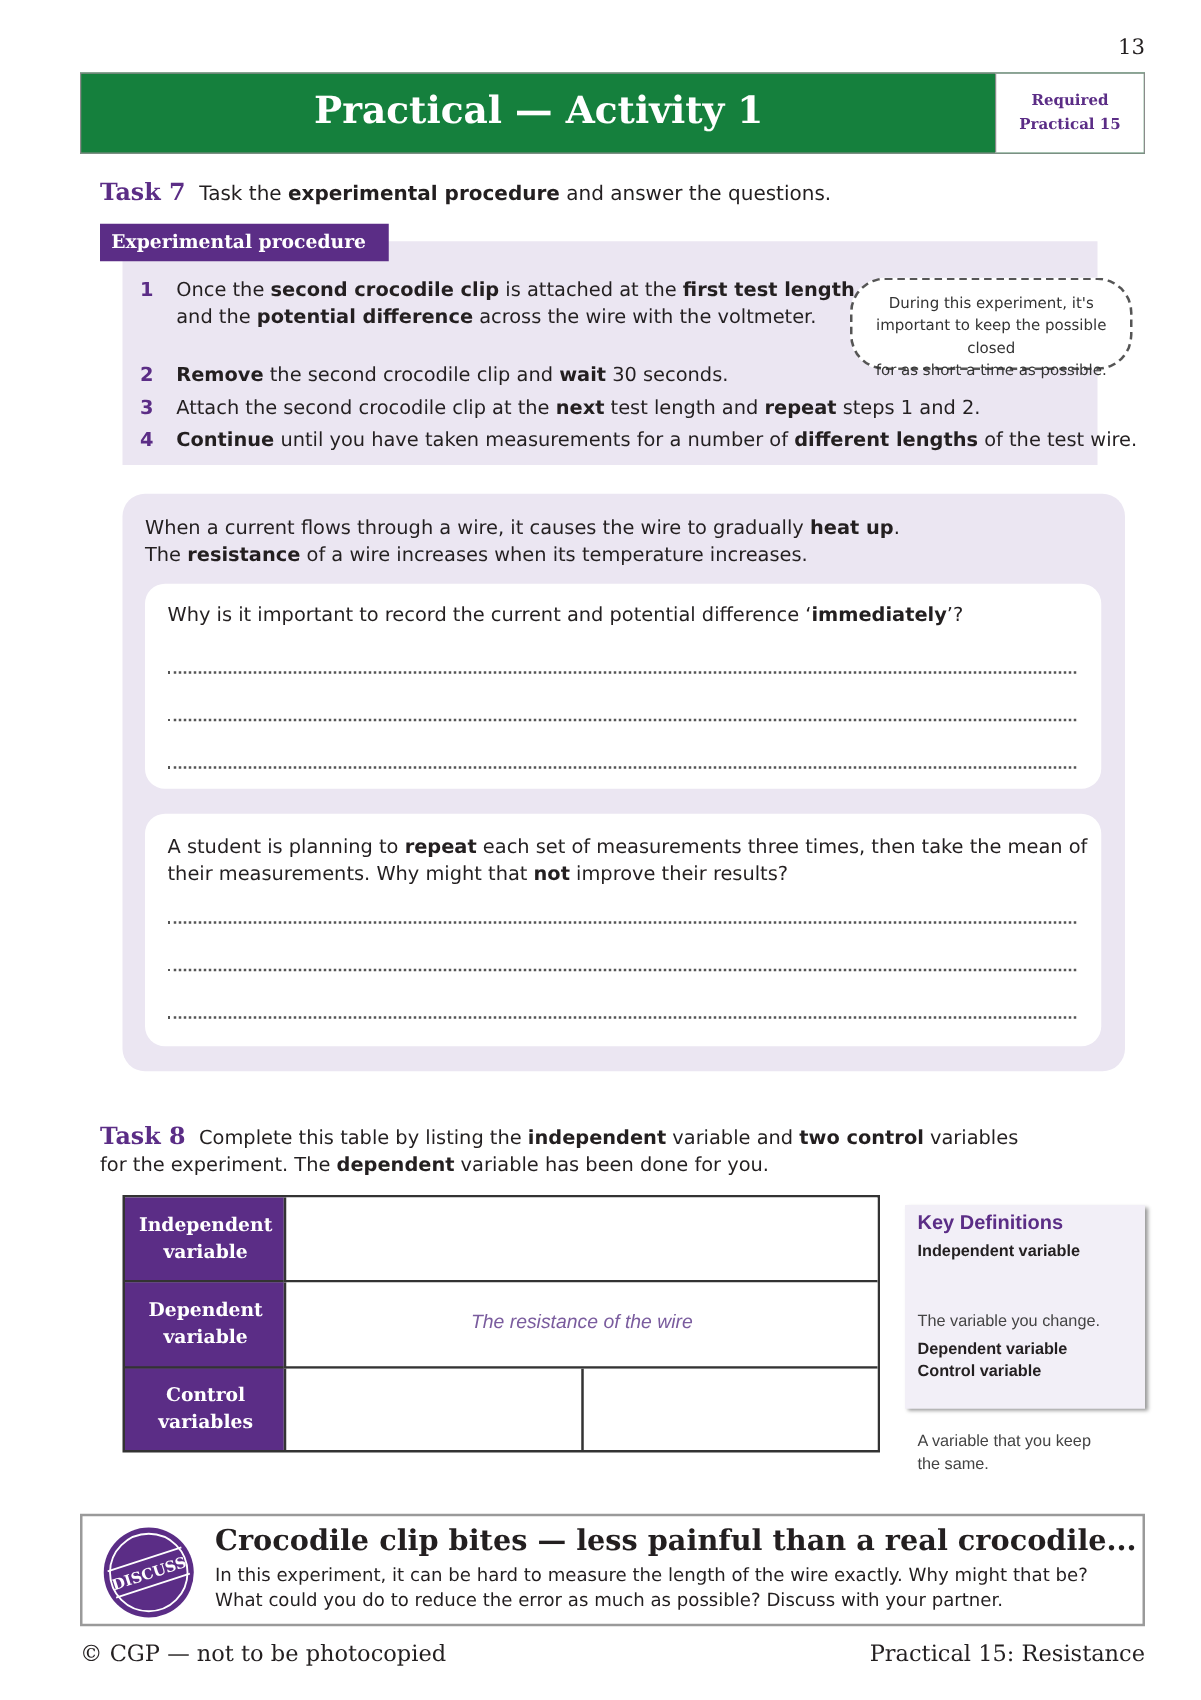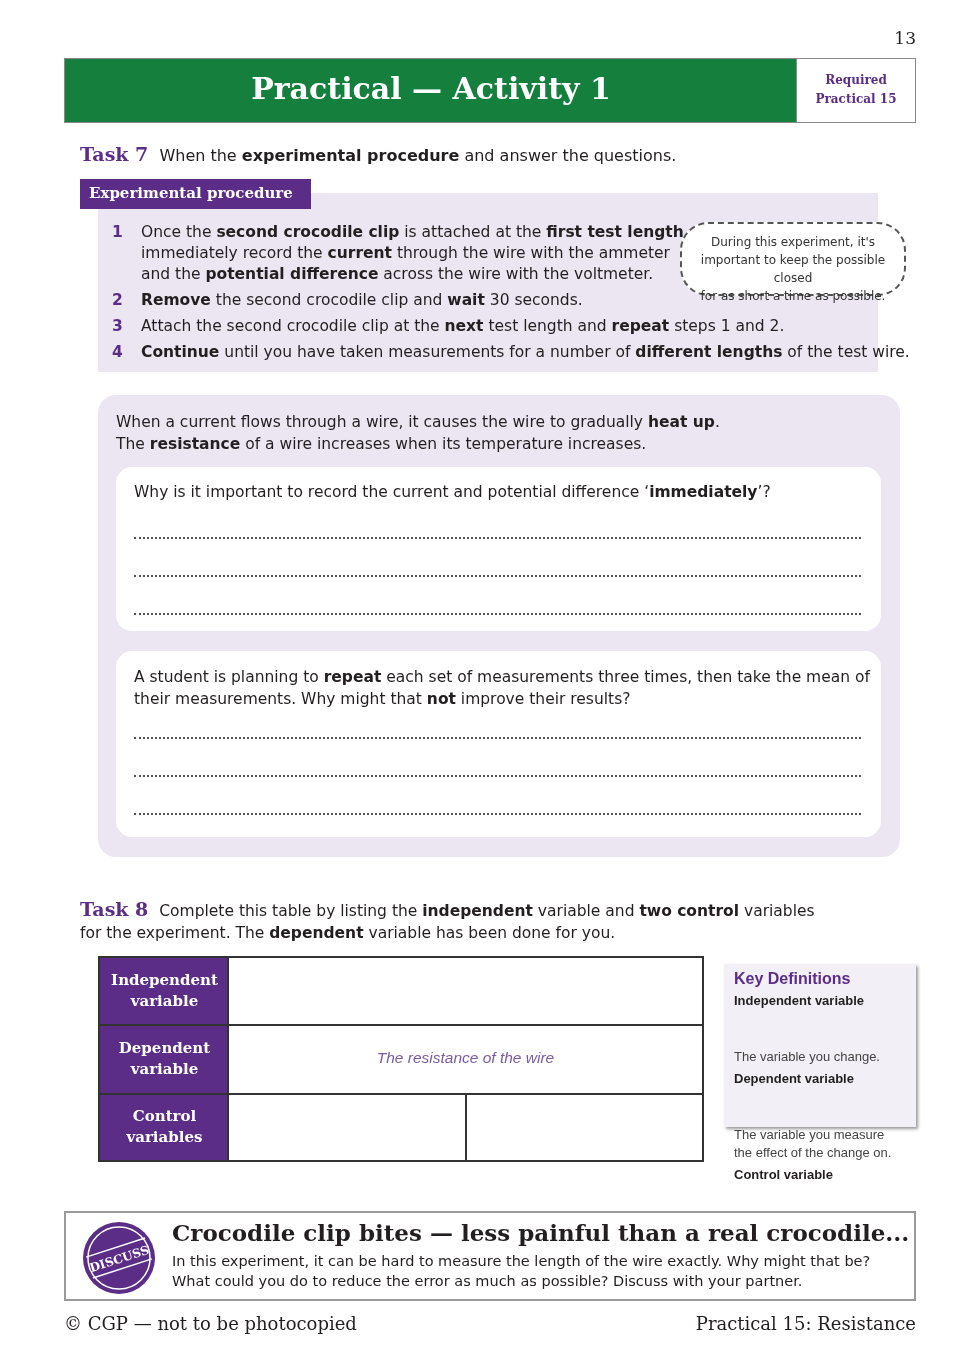--- a/index.html
+++ b/index.html
@@ -55,32 +55,31 @@
 <div class="abs title-bar">
   <div class="title slab">Practical — Activity 1</div>
   <div class="req-box slab">
     <div>Required</div>
     <div>Practical 15</div>
   </div>
 </div>
 
 <div class="abs body-txt" style="left:80px; top:143px; font-size:16px; white-space:nowrap;">
   <span class="task-label slab">Task 7</span>
-  <span style="margin-left:6px;">When the </span><b>experimental procedure</b><span> and answer the questions.</span>
+  <span style="margin-left:6px;">Task the </span><b>experimental procedure</b><span> and answer the questions.</span>
 </div>
 
 <div class="abs proc-box"></div>
 <div class="abs proc-tab slab">Experimental procedure</div>
 
 <div id="steps">
     <div class="step body-txt" style="top: 222px;">
       <span class="num">1</span>
       <div class="txt">
         <div><span>Once the </span><b>second crocodile clip</b><span> is attached at the </span><b>first test length</b><span>,</span></div>
-        <div><span>immediately record the </span><b>current</b><span> through the wire with the ammeter</span></div>
         <div><span>and the </span><b>potential difference</b><span> across the wire with the voltmeter.</span></div>
       </div>
     </div>
     <div class="step body-txt" style="top: 290px;">
       <span class="num">2</span>
       <div class="txt">
         <div><b>Remove</b><span> the second crocodile clip and </span><b>wait</b><span> 30 seconds.</span></div>
       </div>
     </div>
     <div class="step body-txt" style="top: 316px;">
@@ -156,24 +155,20 @@
   <div class="g-cell" style="left:365px; top:137px; width:237px; height:65px; border-bottom:none;"></div>
 </div>
 
 <div class="abs keydef">
   <div class="kh">Key Definitions</div>
   <div class="kt">Independent variable</div>
   <div class="kd">
       <div>The variable you change.</div>
     </div>
   <div class="kt">Dependent variable</div>
-  <div class="kd">
-      <div>The variable you measure</div>
-      <div>the effect of the change on.</div>
-    </div>
   <div class="kt">Control variable</div>
   <div class="kd">
       <div>A variable that you keep</div>
       <div>the same.</div>
     </div>
 </div>
 
 <div class="abs discuss">
   <svg class="badge" viewBox="0 0 74 74">
     <circle cx="37" cy="37" r="36" fill="#5b2d86"></circle>

